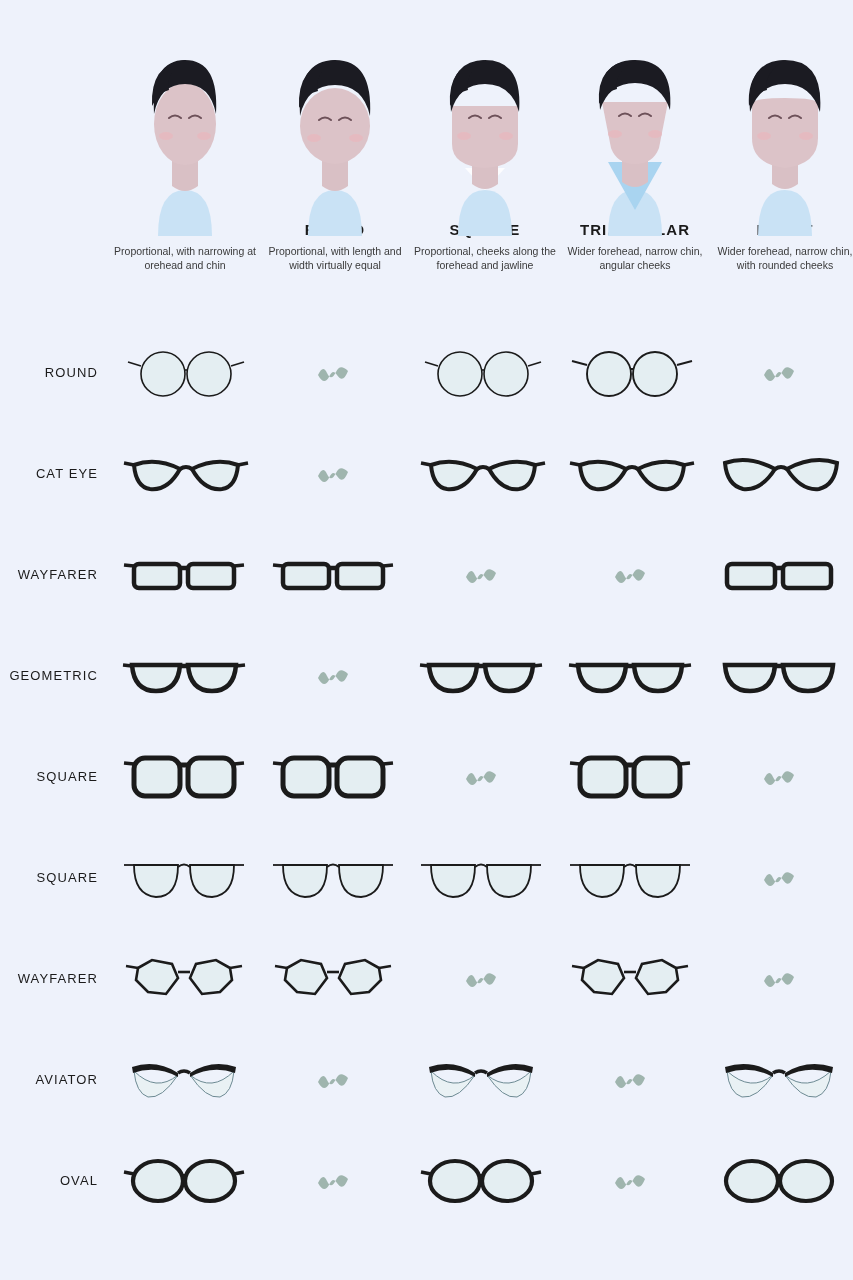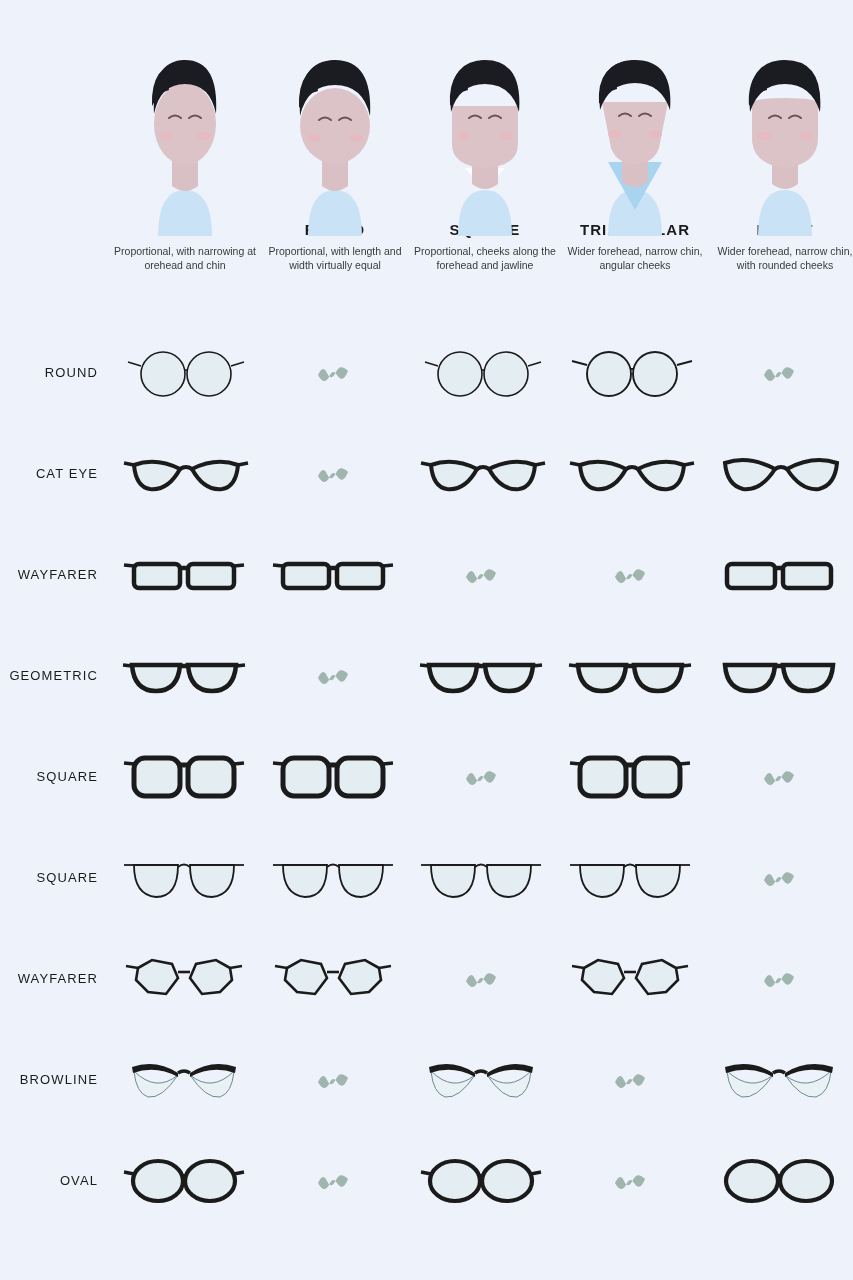--- a/index.html
+++ b/index.html
@@ -473,21 +473,21 @@
         </svg>
       </div>
       <div class="cell">
         <svg class="squiggle" viewBox="0 0 34 24">
           <path d="M2 14 q5 -11 9 -2 q4 9 9 -1 q4 -9 12 -1 q-5 13 -11 4 q-4 -7 -8 2 q-5 9 -11 -2 Z" fill="#9fb5ae"></path>
         </svg>
       </div>
     </div>
 
     <div class="grid-row">
-      <div class="row-label">BROWLINE</div>
+      <div class="row-label">AVIATOR</div>
       <div class="cell">
         <svg class="glass-wrap" viewBox="0 0 124 62">
           <path d="M12 22 Q34 44 56 26 Q40 50 26 48 Q14 44 12 22 Z" fill="#e9f1f4" stroke="#6d8a93" stroke-width="1"></path>
           <path d="M112 22 Q90 44 68 26 Q84 50 98 48 Q110 44 112 22 Z" fill="#e9f1f4" stroke="#6d8a93" stroke-width="1"></path>
           <path d="M10 18 Q34 10 56 24 L56 28 Q34 16 11 24 Z" fill="#1b1b1b"></path>
           <path d="M114 18 Q90 10 68 24 L68 28 Q90 16 113 24 Z" fill="#1b1b1b"></path>
           <path d="M56 24 q6 -4 12 0" stroke="#1b1b1b" stroke-width="3.4" fill="none"></path>
         </svg>
       </div>
       <div class="cell">

